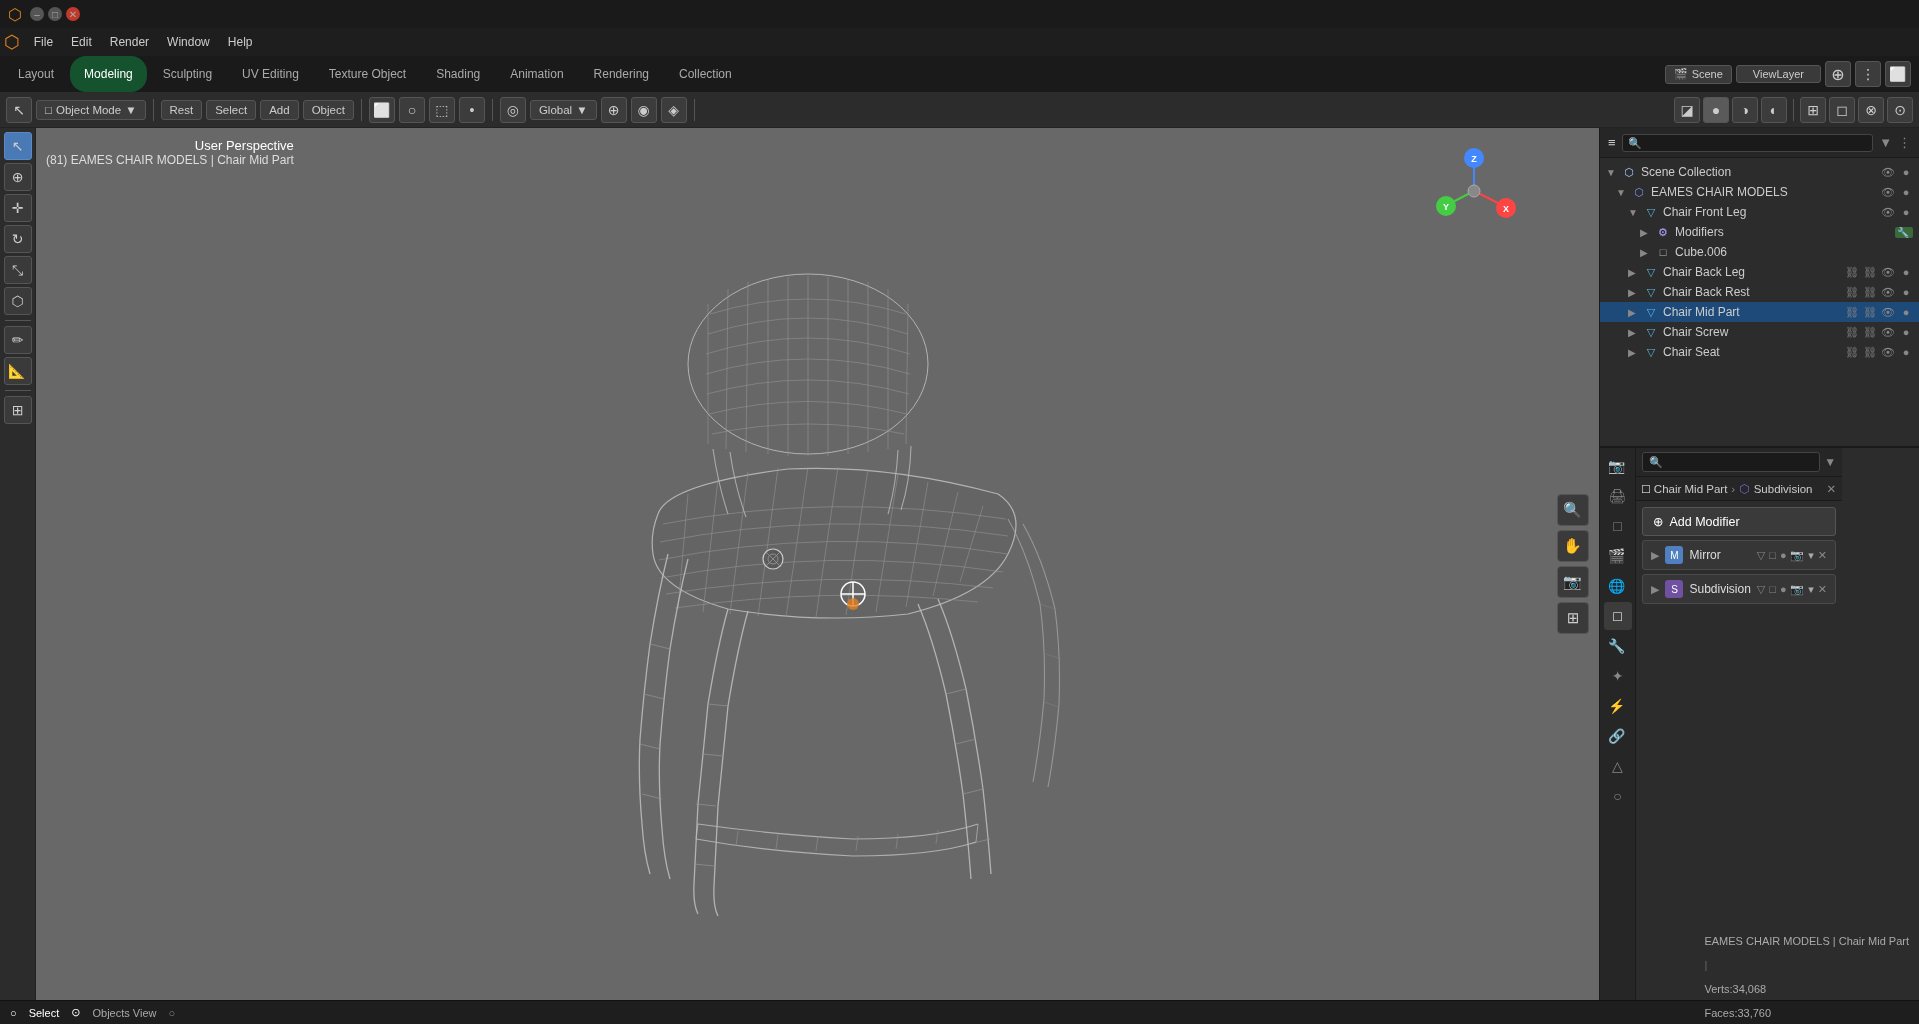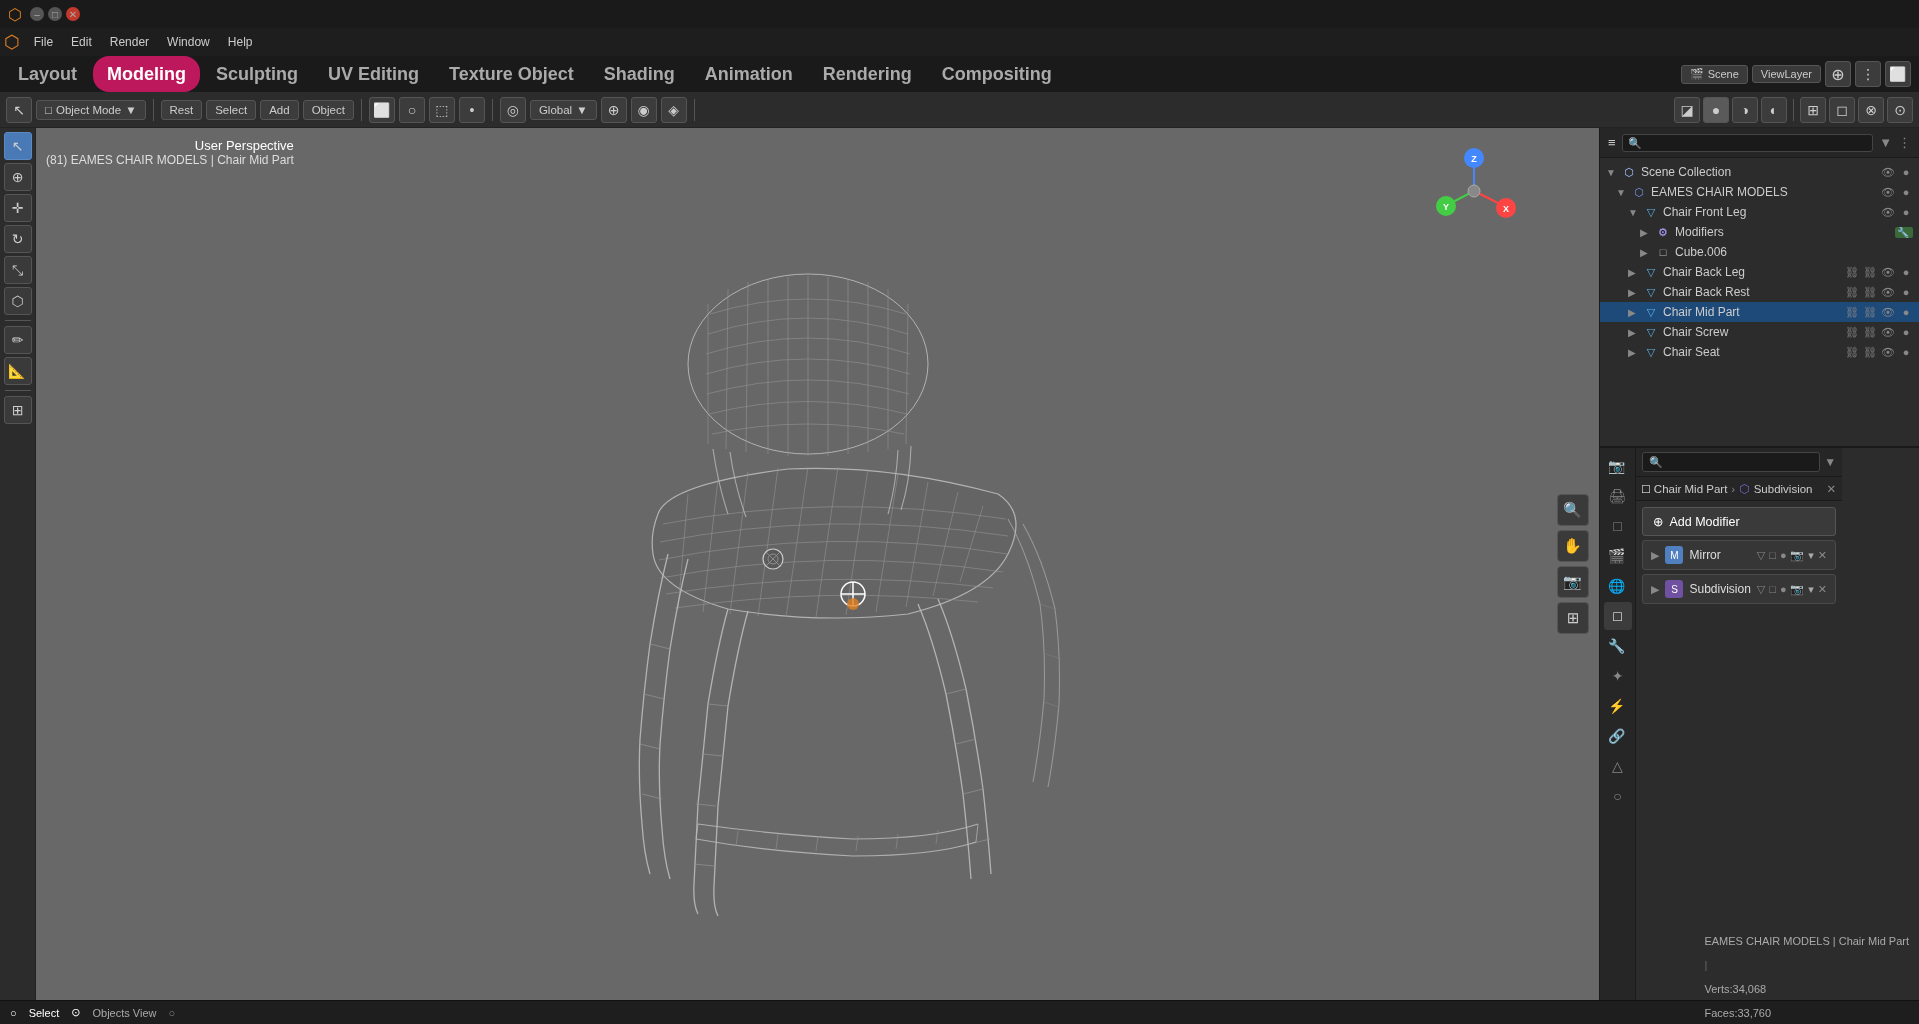--- a/index.html
+++ b/index.html
@@ -78,26 +78,25 @@
       padding: 0 4px;
       flex-shrink: 0;
       gap: 2px;
     }
     .ws-tab {
       padding: 0 14px;
       display: flex;
       align-items: center;
       cursor: pointer;
       color: #aaa;
-      font-size: 18px;
+      font-size: 12px;
       border-radius: 4px 4px 0 0;
-      font-weight: bold;
     }
     .ws-tab.active {
-      background: #be185d;
+      background: #14532d;
       color: #fff;
       border-radius: 16px;
     }
 
     
     #header-toolbar {
       background: #2c2c2c;
       height: 36px;
       display: flex;
       align-items: center;
@@ -506,28 +505,28 @@
 
 <div id="workspace-tabs">
   <div class="ws-tab">Layout</div>
   <div class="ws-tab active">Modeling</div>
   <div class="ws-tab">Sculpting</div>
   <div class="ws-tab">UV Editing</div>
   <div class="ws-tab">Texture Object</div>
   <div class="ws-tab">Shading</div>
   <div class="ws-tab">Animation</div>
   <div class="ws-tab">Rendering</div>
-  <div class="ws-tab">Compositing</div>
+  <div class="ws-tab">Collection</div>
   <div style="margin-left:auto;display:flex;align-items:center;gap:4px;padding-right:4px;">
 
     <div style="background:#3a3a3a;border:1px solid #555;border-radius:3px;padding:2px 8px;font-size:11px;color:#ccc;display:flex;align-items:center;gap:4px;">
       <span style="color:#888;">🎬</span> 
         <span>Scene</span>
     </div>
-    <div style="background:#3a3a3a;border:1px solid #555;border-radius:3px;padding:2px 8px;font-size:11px;color:#ccc;">ViewLayer</div>
+    <div style="background:#3a3a3a;border:1px solid #555;border-radius:3px;padding:2px 16px;font-size:11px;color:#ccc;">ViewLayer</div>
     <div class="toolbar-icon-btn" style="font-size:16px;">⊕</div>
     <div class="toolbar-icon-btn">⋮</div>
     <div class="toolbar-icon-btn">⬜</div>
   </div>
 </div>
 
 <div id="header-toolbar">
   <div class="toolbar-icon-btn">↖</div>
   <div class="toolbar-btn">
     <span>□</span>

